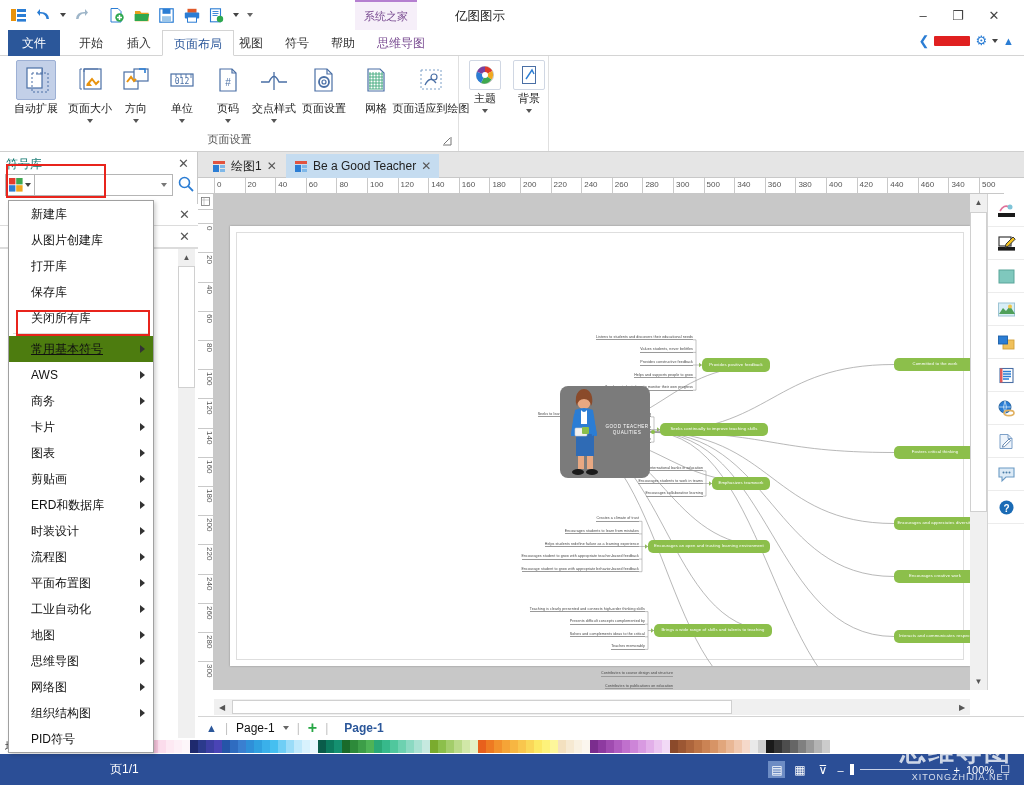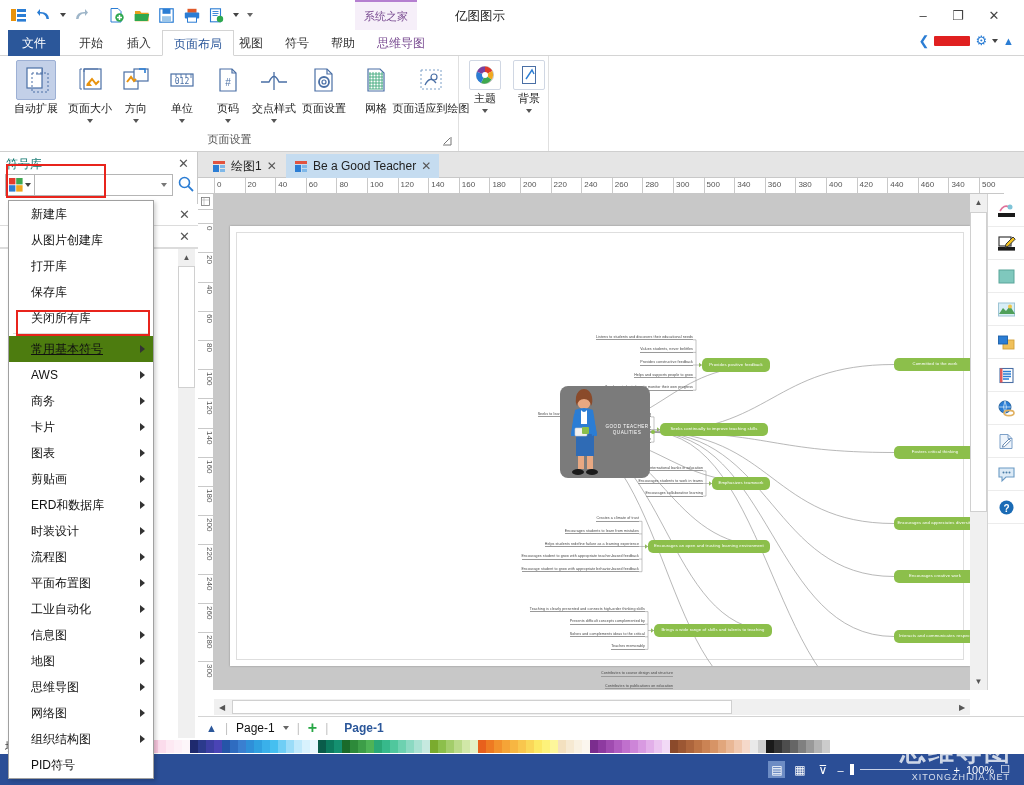--- a/index.html
+++ b/index.html
@@ -478,24 +478,20 @@
       <div class="mitem">
         <span>流程图</span>
         <span class="arr"></span>
       </div>
       <div class="mitem">
         <span>平面布置图</span>
         <span class="arr"></span>
       </div>
       <div class="mitem">
         <span>工业自动化</span>
-        <span class="arr"></span>
-      </div>
-      <div class="mitem">
-        <span>信息图</span>
         <span class="arr"></span>
       </div>
       <div class="mitem">
         <span>地图</span>
         <span class="arr"></span>
       </div>
       <div class="mitem">
         <span>思维导图</span>
         <span class="arr"></span>
       </div>

